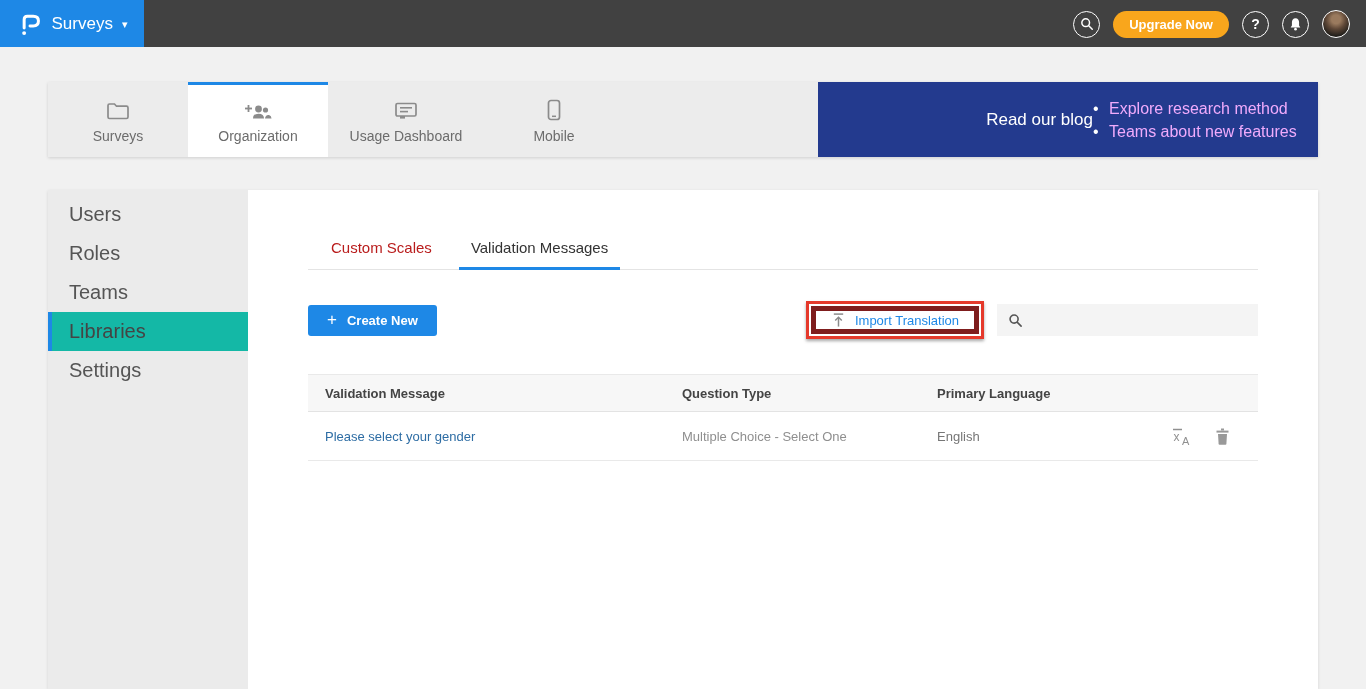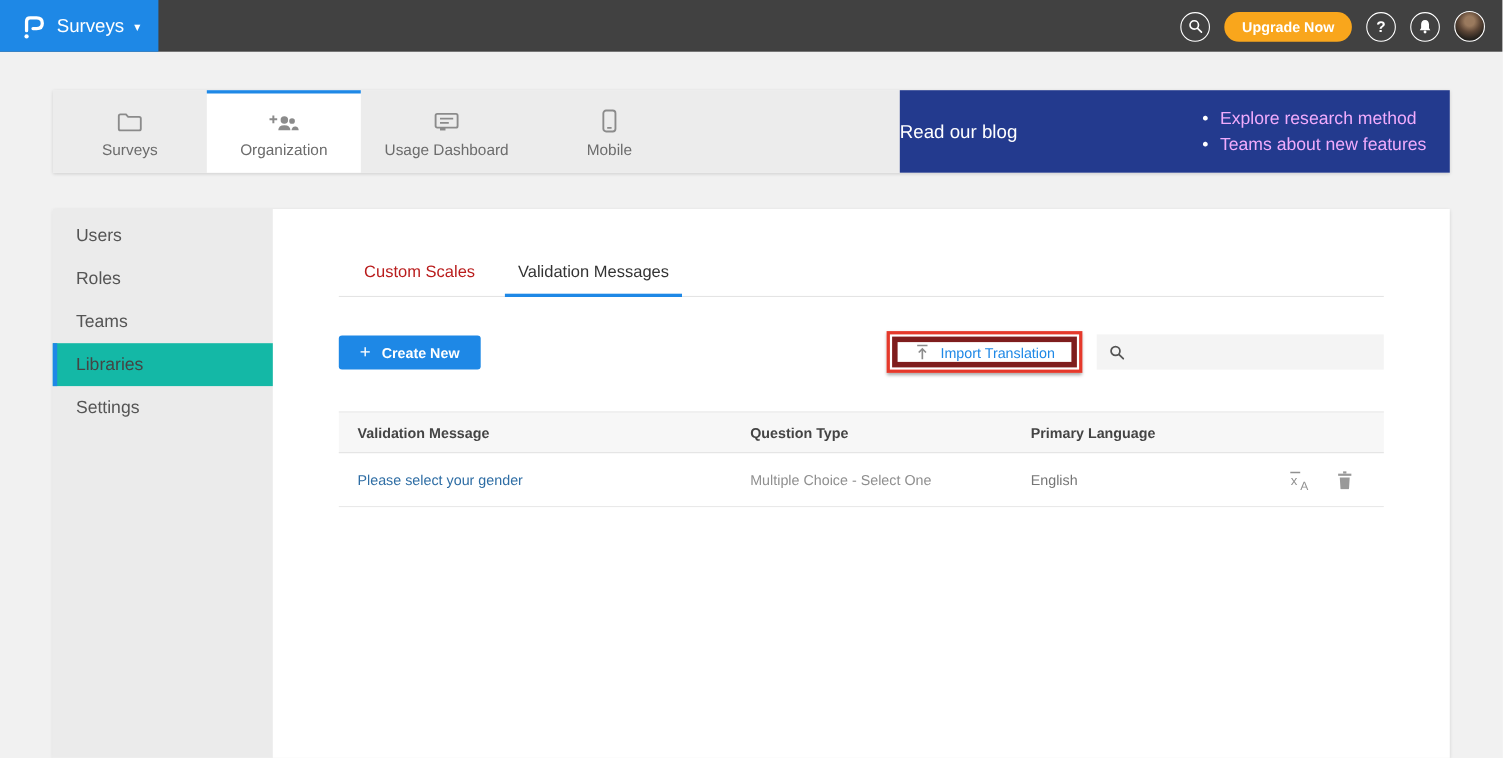--- a/index.html
+++ b/index.html
@@ -29,32 +29,32 @@
   .module-nav { margin:35px 48px 0 48px; height:75px; display:flex;
     box-shadow:0 1px 3px rgba(0,0,0,.14); }
   .module-cards { flex:1; background:#ececec; display:flex; }
   .module-card { width:140px; display:flex; flex-direction:column; align-items:center;
     justify-content:center; gap:7px; border-top:3px solid transparent; cursor:pointer; }
   .module-card.wide { width:156px; }
   .module-card.active { background:#fff; border-top:3px solid #1e88e6; }
   .module-card .label { font-size:14px; color:#6c6c6c; }
   .module-icon { height:22px; display:flex; align-items:flex-end; }
   .blog-panel { width:500px; background:#233a8e; display:flex; align-items:center; cursor:pointer; }
-  .blog-title { flex:0 0 55%; text-align:left; color:#fff; font-size:17px; }
+  .blog-title { flex:0 0 55%; text-align:right; color:#fff; font-size:17px; }
   .blog-bullets { flex:1; }
   .blog-bullets .bullet { color:#f0abfc; font-size:16px; line-height:23px; position:relative;
     padding-left:16px; }
   .blog-bullets .bullet::before { content:"•"; color:#fff; position:absolute; left:0; top:0; }
 
   
   .main-panel { margin:33px 48px 0 48px; height:499px; background:#fff; display:flex;
     box-shadow:0 1px 3px rgba(0,0,0,.12); }
   .side-nav { width:200px; background:#ebebeb; padding-top:5px; }
   .side-item { height:39px; display:flex; align-items:center; padding-left:17px;
-    font-size:16px; color:#555; border-left:4px solid transparent; cursor:pointer; }
+    font-size:20px; color:#555; border-left:4px solid transparent; cursor:pointer; }
   .side-item.active { background:#14b8a6; border-left:4px solid #1e88e6; color:#444; }
   .content { flex:1; padding:0 60px; }
 
   
   .tabs { margin-top:40px; border-bottom:1px solid #e4e4e4; display:flex; padding-left:11px; }
   .tab { padding:9px 12px 11px 12px; margin-right:15px; font-size:15px; color:#b91c1c;
     cursor:pointer; border-bottom:3px solid transparent; margin-bottom:-1px; }
   .tab.active { border-bottom:3px solid #1e88e6; color:#333; }
 
   

